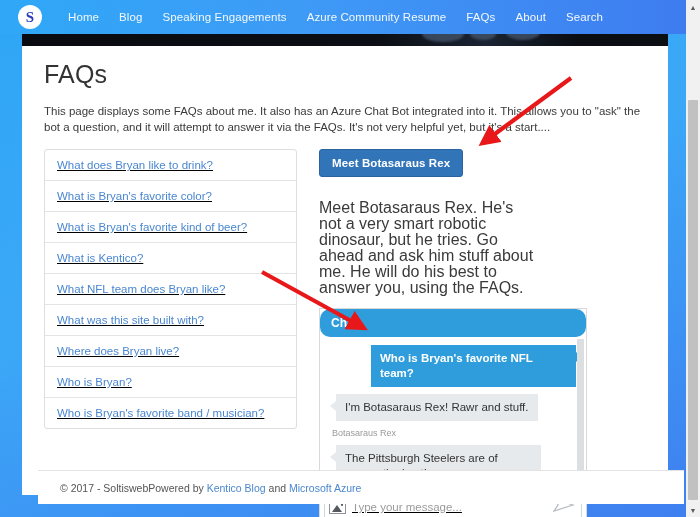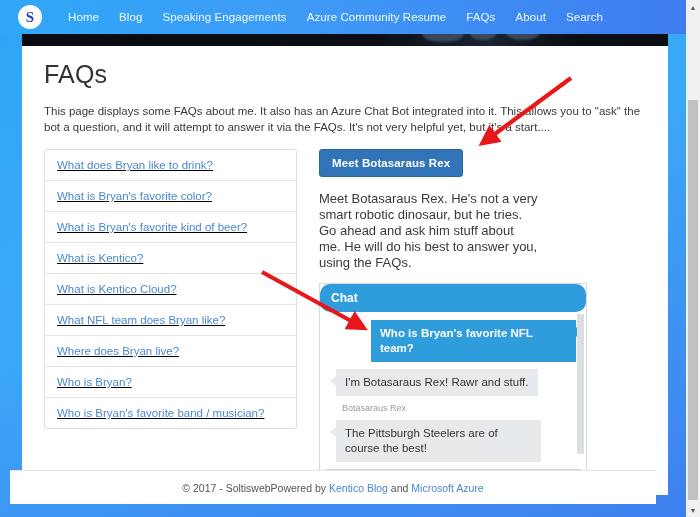--- a/index.html
+++ b/index.html
@@ -134,22 +134,22 @@
     border: 1px solid #2a639e;
     border-radius: 3px;
     color: #ffffff;
     font-size: 11.5px;
     font-weight: bold;
     padding: 7px 12px;
     cursor: pointer;
     letter-spacing: .1px;
   }
   .bot-desc {
-    margin-top: 14px;
-    font-size: 13px;
+    margin-top: 23px;
+    font-size: 16px;
     line-height: 16px;
     color: #3a3a3a;
   }
   
   .chat-widget {
     margin-top: 12px;
     width: 268px;
     background: #ffffff;
     border: 1px solid #d9d9d9;
     box-sizing: border-box;
@@ -207,21 +207,21 @@
     border-top: 5px solid transparent;
     border-bottom: 5px solid transparent;
     border-right: 6px solid #e7eaed;
   }
   .msg-author {
     font-size: 9px;
     color: #9a9a9a;
     margin: 1px 0 7px 0;
   }
   .msg-author.out { text-align: right; margin-right: 2px; }
-  .msg-author.in { text-align: left; margin-left: 12px; }
+  .msg-author.in { text-align: left; margin-left: 2px; }
   .chat-scrollbar {
     position: absolute;
     right: 2px; top: 2px;
     width: 7px; height: 140px;
     background: #dcdfe2;
     border-radius: 1px;
   }
   .chat-input-row {
     display: flex;
     align-items: center;
@@ -271,27 +271,27 @@
   .chat-placeholder {
     flex: 1;
     font-size: 11.5px;
     color: #9b9b9b;
   }
   .send-icon { flex: none; margin-right: 2px; }
 
   
   .footer {
     position: absolute;
-    left: 10px; top: 470px;
+    left: 38px; top: 470px;
     width: 646px; height: 34px;
     border-top: 1px solid #e3e3e3;
     background: #ffffff;
     display: flex;
     align-items: center;
-    justify-content: center;
+    justify-content: flex-start;
     padding: 0 22px;
     box-sizing: border-box;
     z-index: 3;
     font-size: 10.5px;
     color: #555555;
   }
   .footer a { color: #4a87d0; text-decoration: none; cursor: pointer; }
 
   
   .browser-sb {
@@ -357,22 +357,22 @@
   <div class="intro">This page displays some FAQs about me. It also has an Azure Chat Bot integrated into it. This allows you to "ask" the bot a question, and it will attempt to answer it via the FAQs. It's not very helpful yet, but it's a start....</div>
 
   <div class="row">
 
     <div class="col-left">
       <div class="list-group">
         <div class="list-item">What does Bryan like to drink?</div>
         <div class="list-item">What is Bryan's favorite color?</div>
         <div class="list-item">What is Bryan's favorite kind of beer?</div>
         <div class="list-item">What is Kentico?</div>
-        <div class="list-item">What is Kentico Cloud?</div>
         <div class="list-item">What NFL team does Bryan like?</div>
+        <div class="list-item">What was this site built with?</div>
         <div class="list-item">Where does Bryan live?</div>
         <div class="list-item">Who is Bryan?</div>
         <div class="list-item">Who is Bryan's favorite band / musician?</div>
       </div>
     </div>
 
     <div class="col-right">
       <div class="btn-primary">Meet Botasaraus Rex</div>
       <div class="bot-desc">Meet Botasaraus Rex. He's not a very smart robotic dinosaur, but he tries. Go ahead and ask him stuff about me. He will do his best to answer you, using the FAQs.</div>
 

